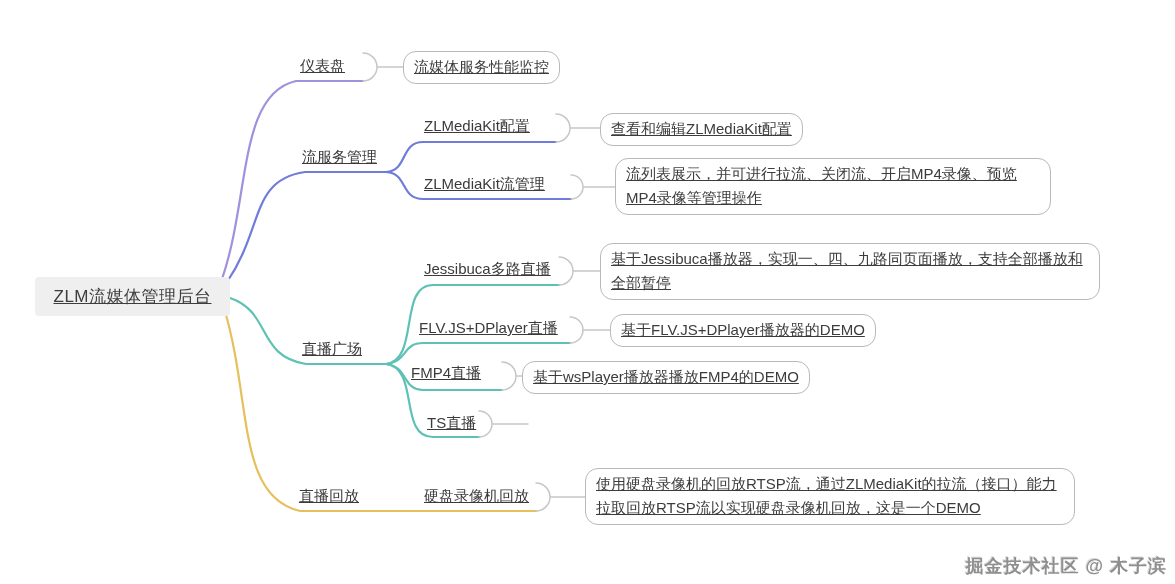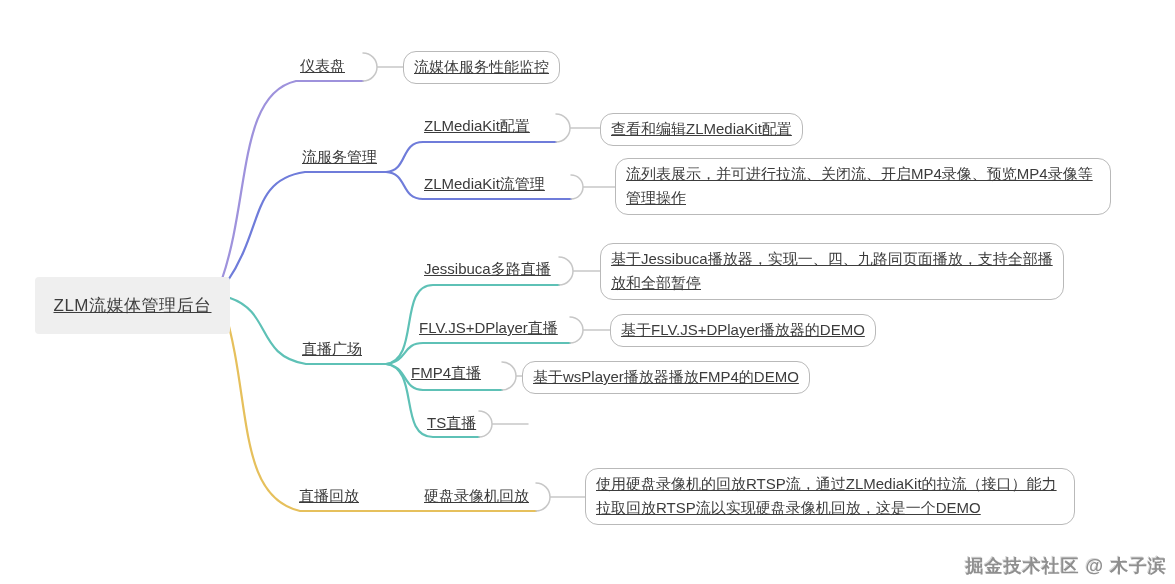--- a/index.html
+++ b/index.html
@@ -7,21 +7,21 @@
     position:relative;
     width:1175px;height:584px;
     background:#ffffff;
     overflow:hidden;
     font-family:"Liberation Sans","DejaVu Sans",sans-serif;
     color:#3b3b3b;
   }
   .wires{position:absolute;left:0;top:0;z-index:1;}
   .node{position:absolute;z-index:2;text-decoration:underline;}
   .root-node{
-    left:35px;top:277px;width:195px;height:57px;
+    left:35px;top:277px;width:195px;height:39px;
     background:#efefef;border-radius:4px;
     display:flex;align-items:center;justify-content:center;
     font-size:17px;color:#3d3d3d;letter-spacing:.5px;
   }
   .topic{
     font-size:15px;line-height:18px;white-space:nowrap;color:#3b3b3b;
   }
   .leaf{
     background:#ffffff;border:1px solid #b9b9b9;border-radius:13px;
     font-size:15px;line-height:24px;padding:3px 10px 4px 10px;
@@ -65,25 +65,25 @@
 
   <div class="node root-node">ZLM流媒体管理后台</div>
 
   <div class="node topic" style="left:300px;top:57px;">仪表盘</div>
   <div class="node leaf oneline" style="left:403px;top:51px;">流媒体服务性能监控</div>
 
   <div class="node topic" style="left:302px;top:148px;">流服务管理</div>
   <div class="node topic" style="left:424px;top:117px;">ZLMediaKit配置</div>
   <div class="node leaf oneline" style="left:600px;top:113px;">查看和编辑ZLMediaKit配置</div>
   <div class="node topic" style="left:424px;top:175px;">ZLMediaKit流管理</div>
-  <div class="node leaf" style="left:615px;top:158px;width:496px;">流列表展示，并可进行拉流、关闭流、开启MP4录像、预览MP4录像等管理操作</div>
+  <div class="node leaf" style="left:615px;top:158px;width:436px;">流列表展示，并可进行拉流、关闭流、开启MP4录像、预览MP4录像等管理操作</div>
 
   <div class="node topic" style="left:302px;top:340px;">直播广场</div>
   <div class="node topic" style="left:424px;top:260px;">Jessibuca多路直播</div>
-  <div class="node leaf" style="left:600px;top:243px;width:464px;">基于Jessibuca播放器，实现一、四、九路同页面播放，支持全部播放和全部暂停</div>
+  <div class="node leaf" style="left:600px;top:243px;width:500px;">基于Jessibuca播放器，实现一、四、九路同页面播放，支持全部播放和全部暂停</div>
   <div class="node topic" style="left:419px;top:319px;">FLV.JS+DPlayer直播</div>
   <div class="node leaf oneline" style="left:610px;top:314px;">基于FLV.JS+DPlayer播放器的DEMO</div>
   <div class="node topic" style="left:411px;top:364px;">FMP4直播</div>
   <div class="node leaf oneline" style="left:522px;top:361px;text-align:right;">基于wsPlayer播放器播放FMP4的DEMO</div>
   <div class="node topic" style="left:427px;top:414px;">TS直播</div>
 
   <div class="node topic" style="left:299px;top:487px;">直播回放</div>
   <div class="node topic" style="left:424px;top:487px;">硬盘录像机回放</div>
   <div class="node leaf" style="left:585px;top:468px;width:490px;">使用硬盘录像机的回放RTSP流，通过ZLMediaKit的拉流（接口）能力拉取回放RTSP流以实现硬盘录像机回放，这是一个DEMO</div>
 

